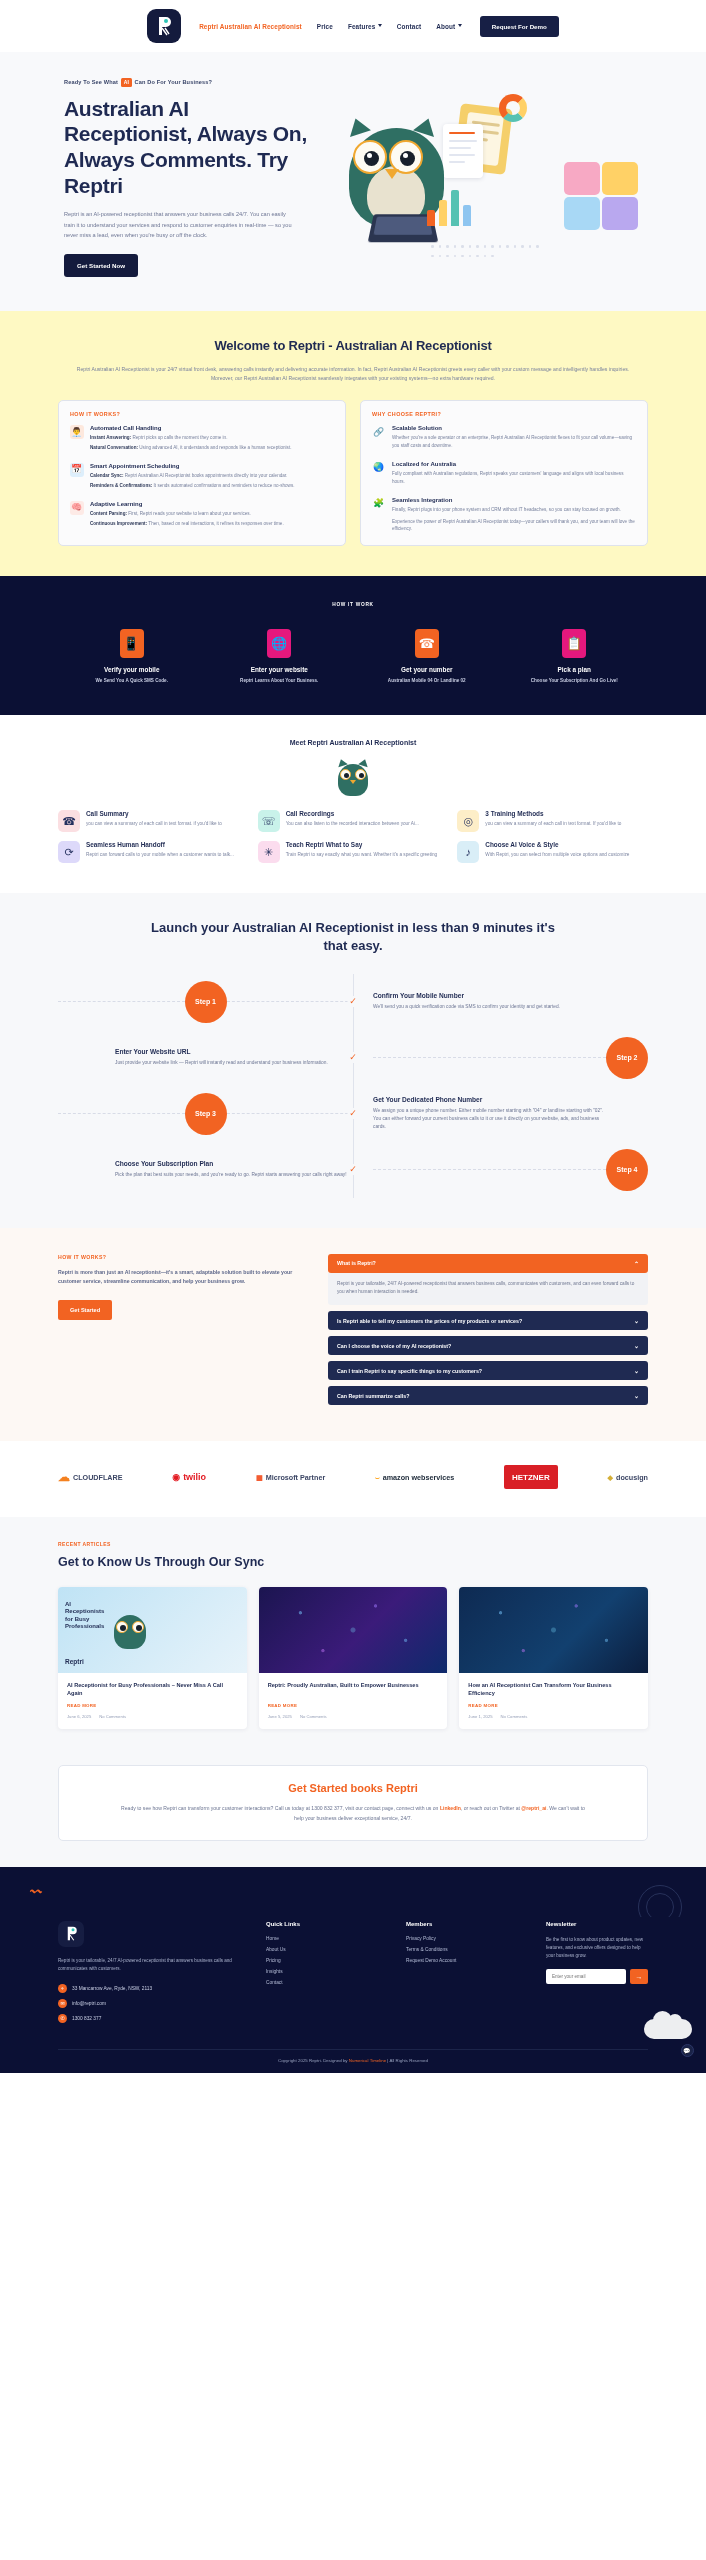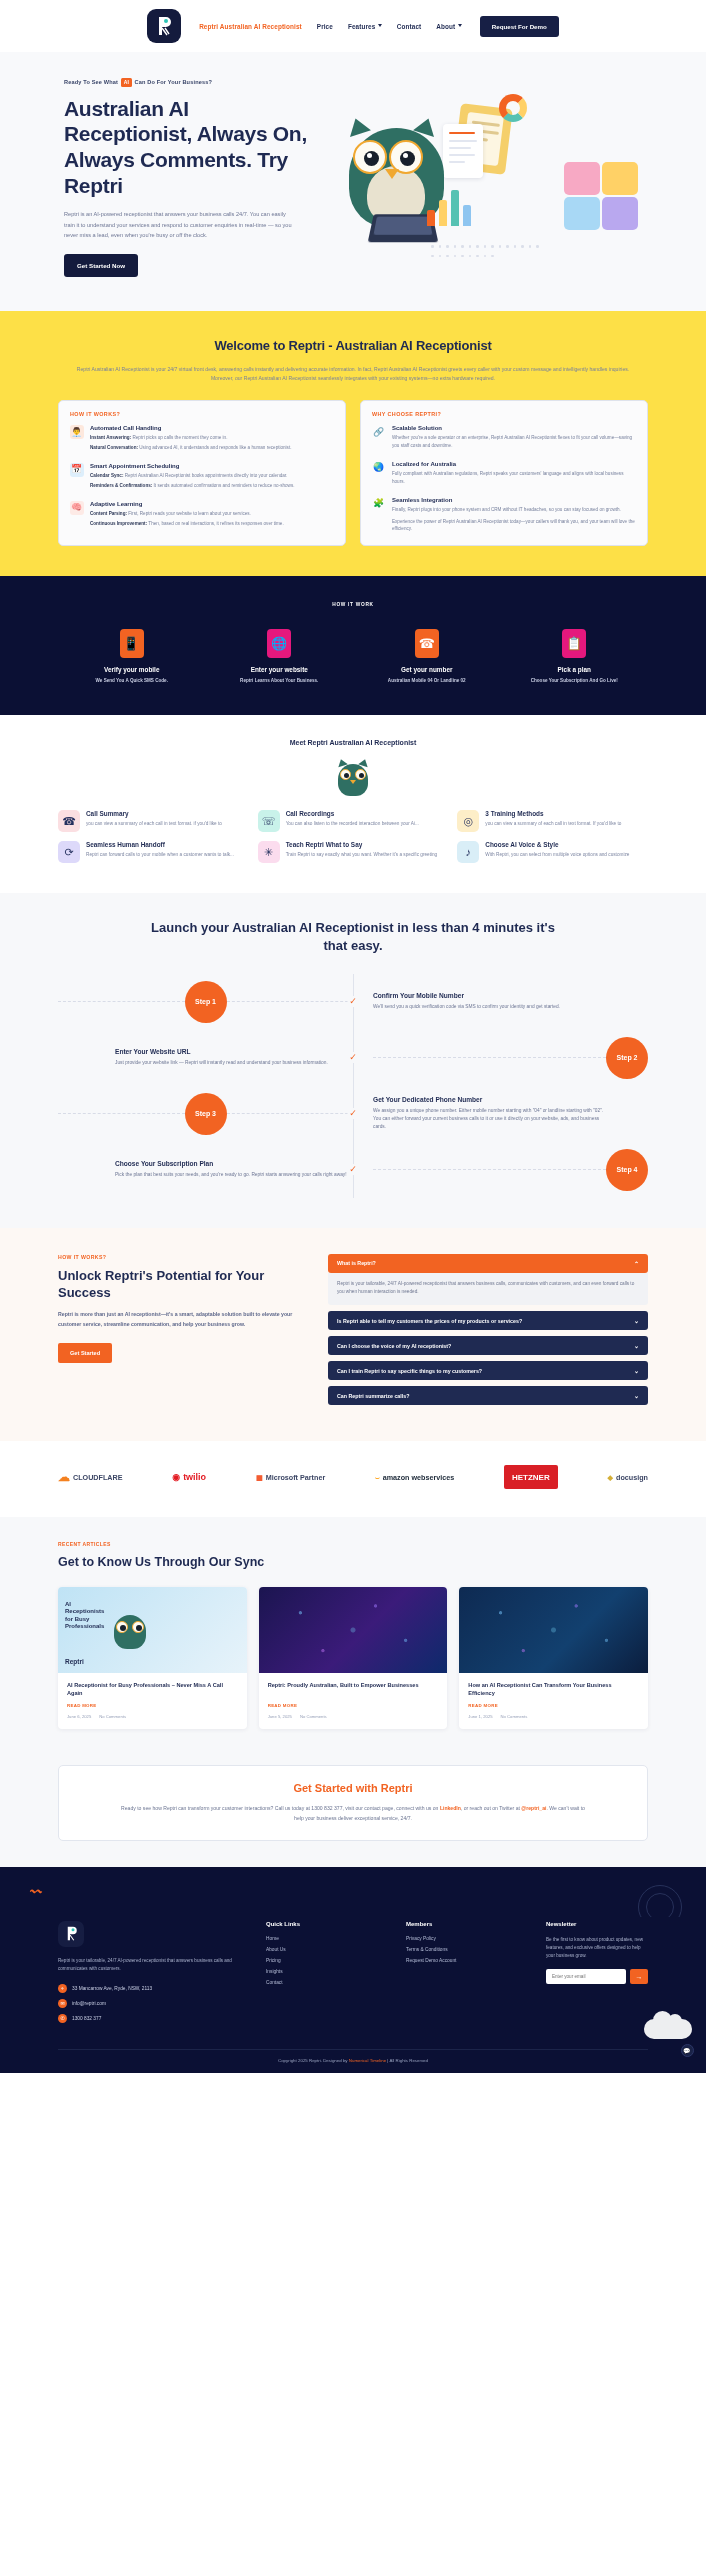--- a/index.html
+++ b/index.html
@@ -51,21 +51,21 @@
 
   .bar-g{position:absolute;left:104px;top:96px;display:flex;align-items:flex-end;gap:4px;height:40px}
   .bar-g i{width:8px;border-radius:2px 2px 0 0;display:block}
   .puzzle{position:absolute;right:6px;top:72px;width:78px;height:70px}
   .pz{position:absolute;width:36px;height:33px;border-radius:5px}
   .donut{position:absolute;left:0;top:0;width:28px;height:28px;border-radius:50%;border:7px solid #f26322;border-right-color:#ffd166;border-bottom-color:#56c2b3}
   .dots{position:absolute;left:108px;bottom:6px;width:110px;height:14px;display:flex;gap:5px;flex-wrap:wrap;opacity:.55}
   .dots i{width:2.5px;height:2.5px;border-radius:50%;background:#c4cbdd}
 
   
-  .welcome{background:#fde047;padding:26px 0 30px;text-align:center}
+  .welcome{background:#fef9c3;padding:26px 0 30px;text-align:center}
   h2.sec{font-size:13px;font-weight:700;line-height:1.35;color:#1f2a52;letter-spacing:-.2px}
   .welcome p.lead{font-size:5.1px;line-height:1.9;color:#767f9c;margin:10px auto 16px;width:556px}
   .cards{display:flex;gap:14px;text-align:left}
   .card{flex:1;background:#fbfbfc;border:1px solid #dfe3ec;border-radius:5px;padding:10px 11px}
   .card-h{font-size:5.4px;font-weight:700;color:#f26322;letter-spacing:.4px;margin-bottom:8px}
   .feat{display:flex;gap:6px;margin-bottom:9px}
   .feat:last-child{margin-bottom:0}
   .fic{width:14px;height:14px;flex:0 0 auto;border-radius:3px;display:flex;align-items:center;justify-content:center;font-size:9px;line-height:1}
   .feat h4{font-size:6px;font-weight:700;color:#1f2a52;margin-bottom:3px}
   .feat p{font-size:4.6px;line-height:1.72;color:#77809d;margin-bottom:2px}
@@ -469,21 +469,21 @@
               <h4>Choose AI Voice &amp; Style</h4>
               <p>With Reptri, you can select from multiple voice options and customize</p>
             </div>
         </div>
       </div>
     </div>
   </section>
 
   <section class="launch">
     <div class="inner">
-      <h2>Launch your Australian AI Receptionist in less than 4 minutes it's that easy.</h2>
+      <h2>Launch your Australian AI Receptionist in less than 9 minutes it's that easy.</h2>
       <div class="tl">
 
         <div class="trow">
           <div class="tcell l">
               <div class="dash"></div>
               <div class="bubble">Step 1</div>
               <div class="dash"></div>
             </div>
           <div class="tick">✓</div>
           <div class="tcell r">
@@ -538,21 +538,20 @@
         </div>
 
       </div>
     </div>
   </section>
 
   <section class="faq">
     <div class="inner faq-grid">
       <div class="faq-l">
         <div class="faq-kick">HOW IT WORKS?</div>
-        <h2>Unlock Reptri's Potential for Your Success</h2>
         <p>Reptri is more than just an AI receptionist—it's a smart, adaptable solution built to elevate your customer service, streamline communication, and help your business grow.</p>
         <button class="btn-orange">Get Started</button>
       </div>
       <div class="faq-r">
         <div class="acc open">
           <div class="acc-h">
               <span>What is Reptri?</span>
               <span class="chev">⌃</span>
             </div>
           <div class="acc-b">Reptri is your tailorable, 24/7 AI-powered receptionist that answers business calls, communicates with customers, and can even forward calls to you when human interaction is needed.</div>
@@ -673,21 +672,21 @@
           </div>
         </article>
 
       </div>
     </div>
   </section>
 
   <section class="gs">
     <div class="inner">
       <div class="gs-box">
-        <h3>Get Started with Reptri</h3>
+        <h3>Get Started books Reptri</h3>
         <p>
           <span>Ready to see how Reptri can transform your customer interactions? Call us today at 1300 832 377, visit our contact page, connect with us on </span><a href="#">LinkedIn</a><span>, or reach out on Twitter at </span><a href="#">@reptri_ai</a><span>. We can't wait to help your business deliver exceptional service, 24/7.</span>
         </p>
       </div>
     </div>
   </section>
 
   <section class="cta">
     <div class="zig">〰</div>
     <div class="rings"></div>

